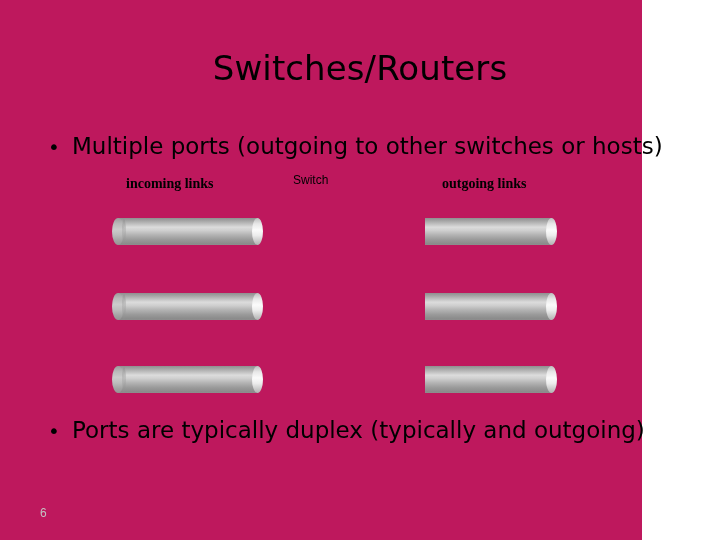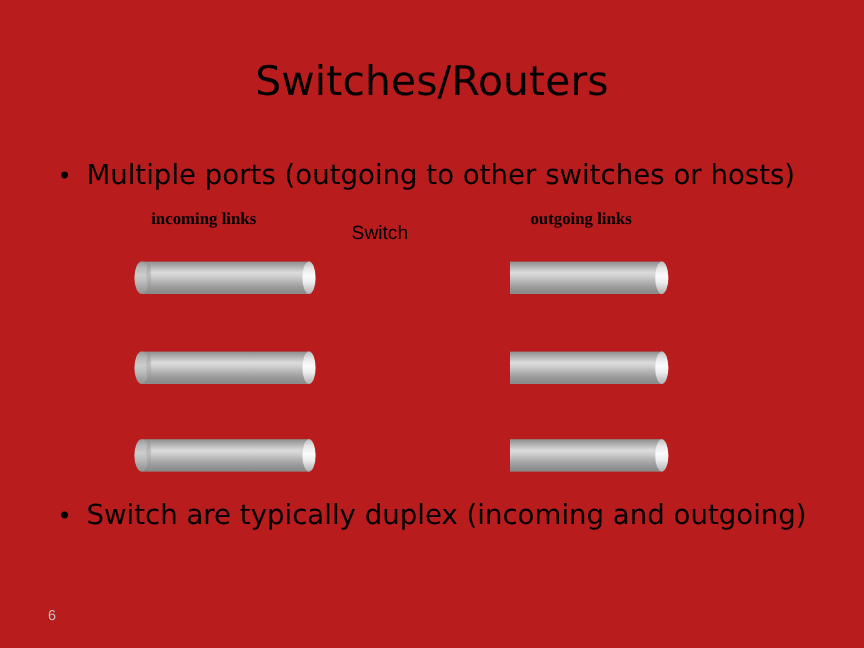--- a/index.html
+++ b/index.html
@@ -11,23 +11,23 @@
     height: 540px;
     background: #ffffff;
     font-family: "Liberation Sans", sans-serif;
     overflow: hidden;
     position: relative;
   }
 
   #slide {
     position: absolute;
     inset: 0;
-    width: 720px;
+    width: 642px;
     height: 540px;
-    background: #b91c1c;
+    background: #be185d;
   }
 
   
   #slide-title {
     position: absolute;
     left: 0;
     top: 48px;
     width: 720px;
     text-align: center;
     font-family: "DejaVu Sans", sans-serif;
@@ -80,25 +80,24 @@
     font-weight: 700;
     font-size: 14px;
     line-height: 17px;
     text-align: center;
   }
   #caption-incoming { left: 126px; top: 175px; }
   #caption-outgoing { left: 442px; top: 175px; }
   #caption-switch {
     font-family: "Liberation Sans", sans-serif;
     font-weight: 400;
-    font-size: 16px;
+    font-size: 12px;
     line-height: 17px;
     left: 293px;
     top: 172px;
-    margin-top: 14px;
   }
 
   
   .cyl {
     position: absolute;
     height: 27px;
   }
   
   .cyl .tube {
     position: absolute;
@@ -226,18 +225,18 @@
     <div class="tube"></div>
     <div class="cap-right"></div>
   </div>
   <div class="cyl right row-3">
     <div class="tube"></div>
     <div class="cap-right"></div>
   </div>
 
   <div class="bullet-row" id="bullet-2">
     <span class="bullet-mark">•</span>
-    <span class="bullet-text">Switch are typically duplex (incoming and outgoing)</span>
+    <span class="bullet-text">Ports are typically duplex (typically and outgoing)</span>
   </div>
 
   <div id="page-number">6</div>
 
 </div>
 
 </body></html>

